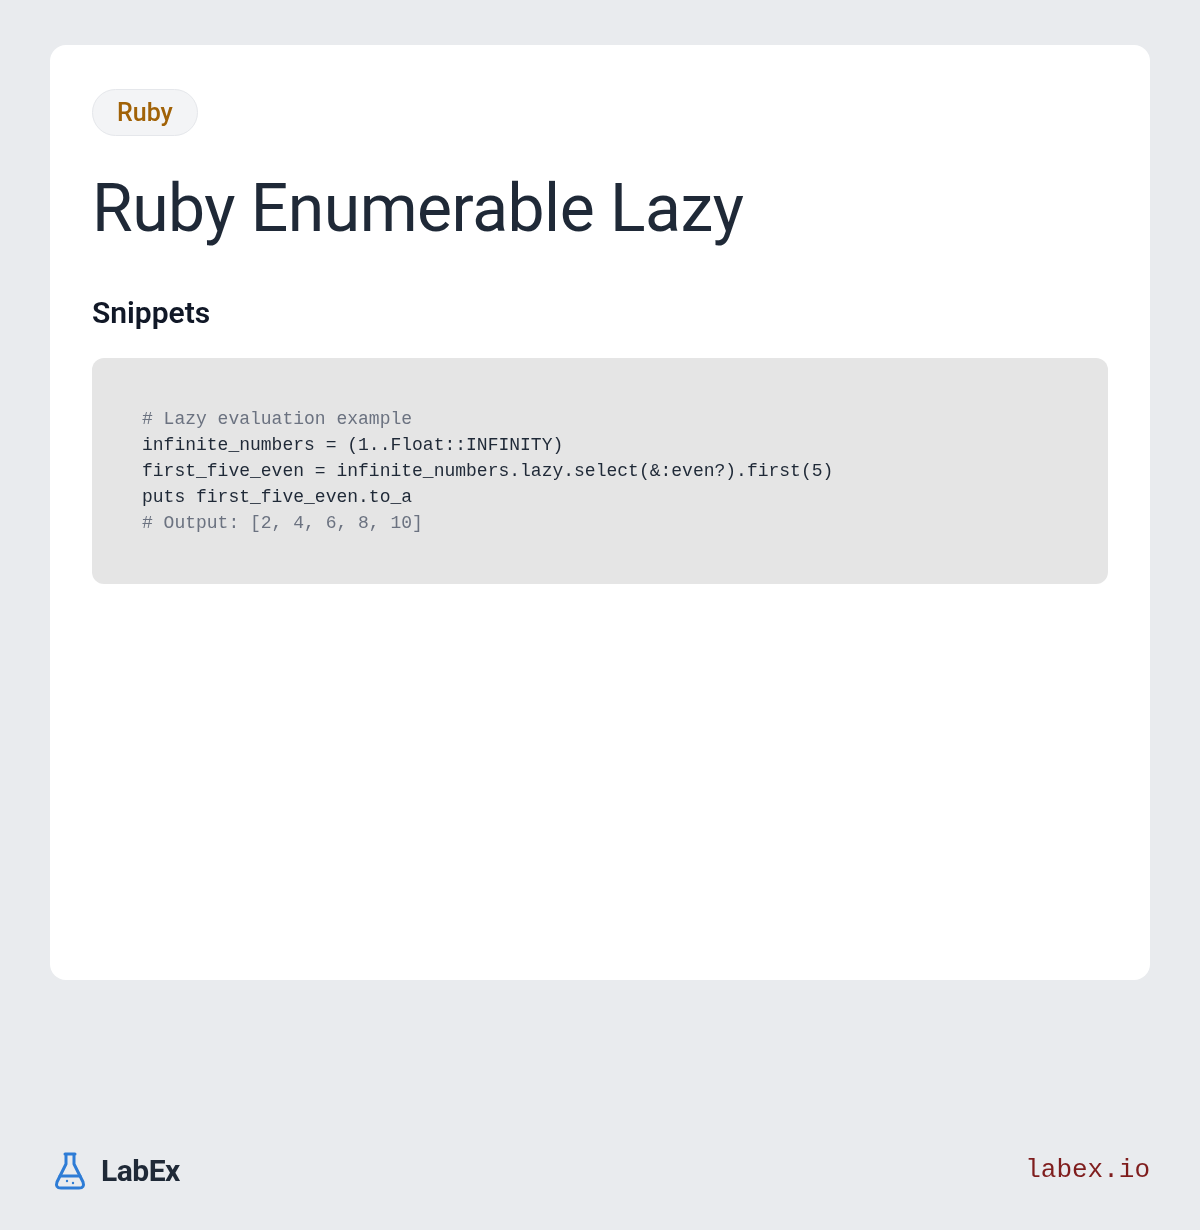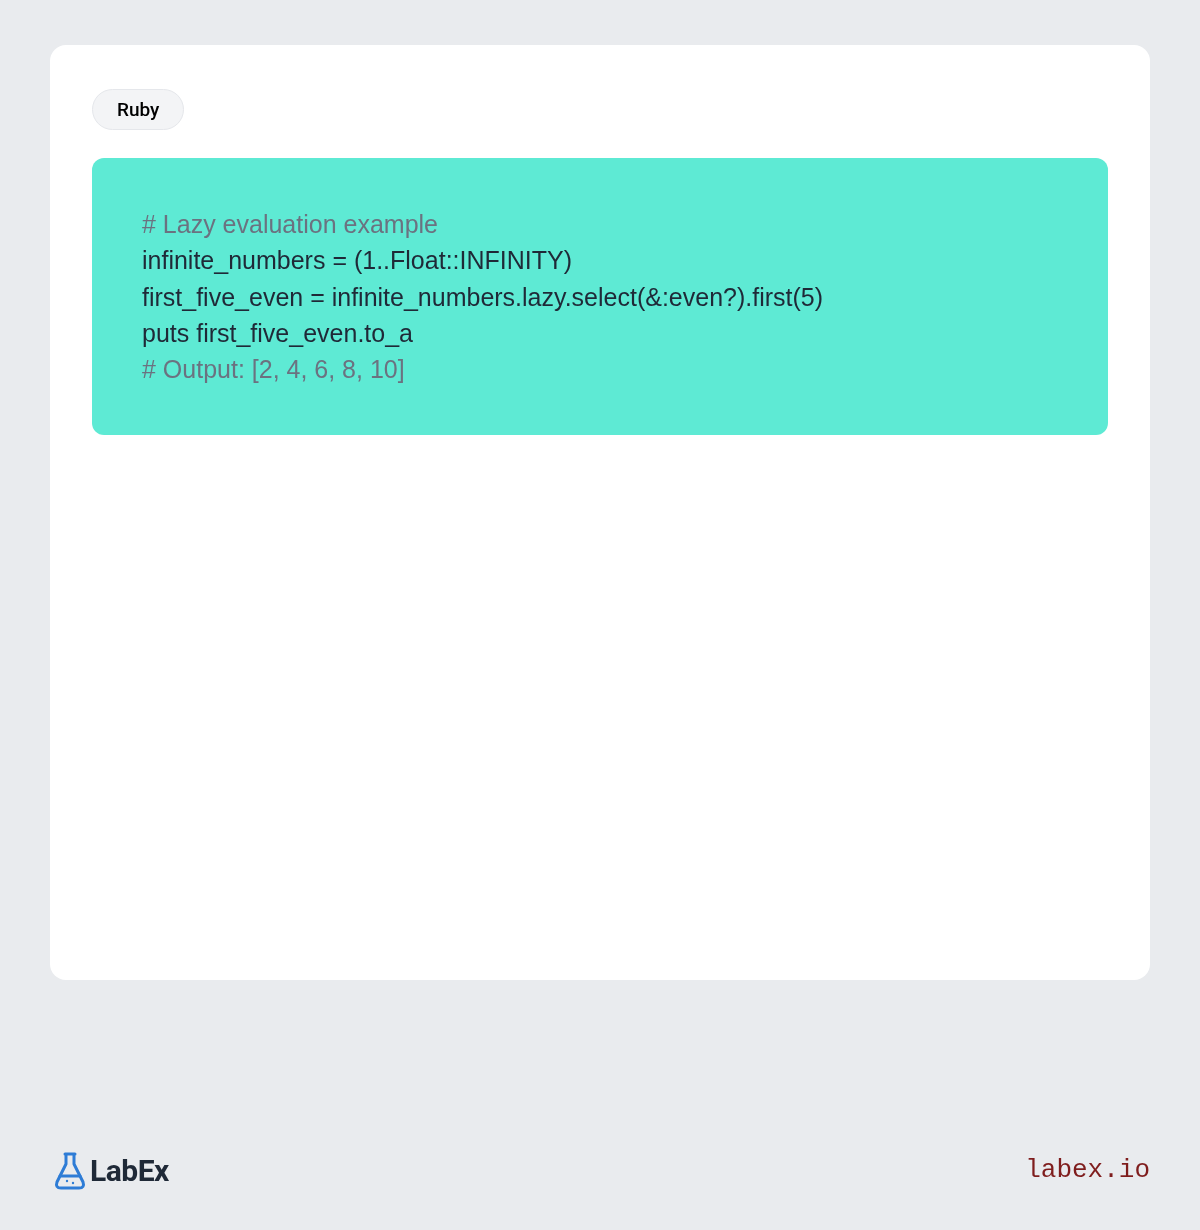--- a/index.html
+++ b/index.html
@@ -21,23 +21,23 @@
     margin: 45px 50px 0 50px;
     padding: 44px 42px 60px 42px;
     min-height: 935px;
   }
   .tag {
     display: inline-block;
     background: #f3f4f6;
     border: 1px solid #e5e7eb;
     border-radius: 999px;
     padding: 8px 24px;
-    font-size: 19px;
+    font-size: 25px;
     font-weight: 500;
-    color: #000000;
+    color: #a16207;
   }
   .title {
     font-size: 66px;
     font-weight: 400;
     color: #1f2937;
     margin-top: 34px;
     letter-spacing: -0.5px;
   }
   .description {
     font-family: ui-monospace, SFMono-Regular, Menlo, Monaco, Consolas, "Liberation Mono", "Courier New", monospace;
@@ -46,26 +46,26 @@
     color: #4b5563;
     margin-top: 38px;
   }
   .snippets-heading {
     font-size: 30px;
     font-weight: 600;
     color: #111827;
     margin-top: 48px;
   }
   .code-block {
-    background: #5eead4;
+    background: #e5e5e5;
     border-radius: 12px;
     padding: 48px 48px 48px 50px;
     margin-top: 28px;
-    font-family: Liberation Sans, sans-serif;
-    font-size: 25px;
+    font-family: Liberation Mono, monospace;
+    font-size: 18px;
     line-height: 1.45;
     white-space: pre-wrap;
     word-break: break-word;
   }
   .code-comment {
     color: #6b7280;
   }
   .code-text {
     color: #1f2937;
   }
@@ -75,21 +75,21 @@
     left: 0;
     right: 0;
     padding: 0 50px;
     display: flex;
     justify-content: space-between;
     align-items: center;
   }
   .logo-wrap {
     display: flex;
     align-items: center;
-    gap: 0;
+    gap: 11px;
   }
   .logo-svg {
     width: 40px;
     height: 40px;
   }
   .logo-text {
     font-size: 30px;
     font-weight: 700;
     color: #1f2937;
     letter-spacing: -0.5px;
@@ -98,20 +98,22 @@
     font-family: ui-monospace, SFMono-Regular, Menlo, Monaco, Consolas, "Liberation Mono", "Courier New", monospace;
     font-size: 26px;
     color: #7f1d1d;
   }
 </style>
 </head>
 <body>
 
 <div class="card">
   <span class="tag">Ruby</span>
+  <h1 class="title">Ruby Enumerable Lazy</h1>
+  <h2 class="snippets-heading">Snippets</h2>
   <div class="code-block"><span class="code-comment"># Lazy evaluation example</span>
 <span class="code-text">infinite_numbers = (1..Float::INFINITY)</span>
 <span class="code-text">first_five_even = infinite_numbers.lazy.select(&amp;:even?).first(5)</span>
 <span class="code-text">puts first_five_even.to_a</span>
 <span class="code-comment"># Output: [2, 4, 6, 8, 10]</span></div>
 </div>
 
 <div class="footer">
   <div class="logo-wrap">
     <svg class="logo-svg" viewBox="0 0 40 40" fill="none" stroke="#2E7CD6" stroke-width="3" stroke-linecap="round" stroke-linejoin="round">

